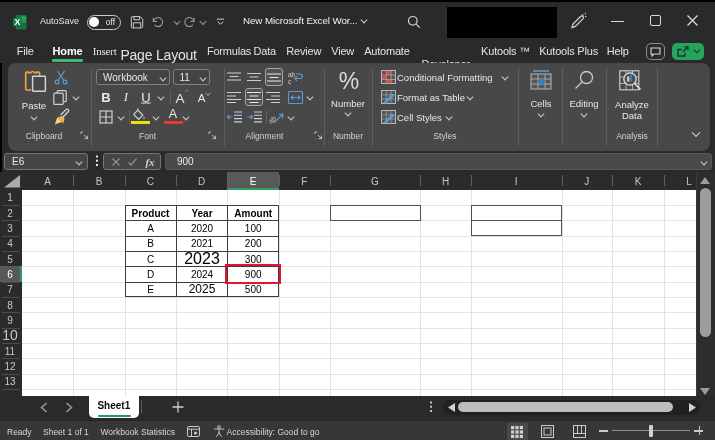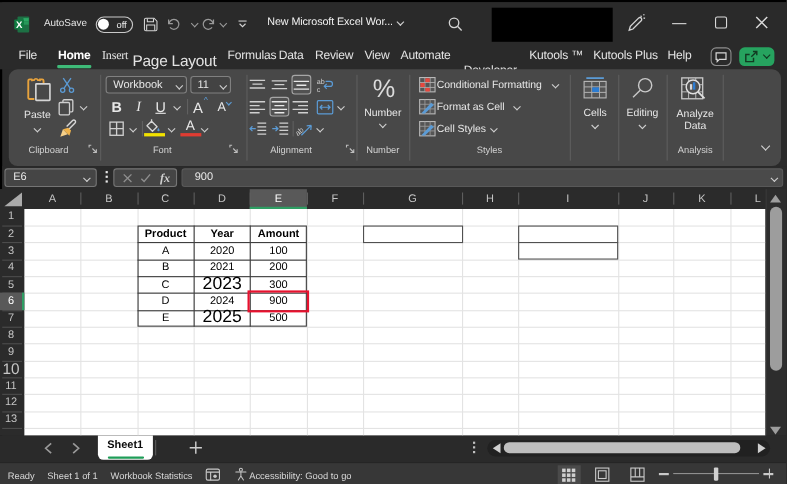--- a/index.html
+++ b/index.html
@@ -260,21 +260,21 @@
         <rect x="5.7" y="1.2" width="4" height="3.5" fill="#e8473d"></rect>
     <rect x="5.7" y="9.9" width="4" height="3.3" fill="#e8473d"></rect>
   </svg>
   <div class="ab" style="left:389px;top:9px;font-size:9.5px;color:#e8e8e8;">Conditional Formatting</div>
   <div class="chev" style="left:497px;top:14.5px;"></div>
   <svg class="ab" style="left:373px;top:27px" width="15" height="14" viewBox="0 0 15 14">
     <rect x="0.5" y="0.5" width="14" height="13" fill="#555555" stroke="#b8b8b8"></rect>
     <path d="M0.5 4.8 h14 M0.5 9 h14 M5.3 0.5 v13 M10 0.5 v13" stroke="#9a9a9a" stroke-width="0.8"></path>
     <path d="M2 13 L11 3.5 l2.5 2 L5 13.5 z" fill="#5b9bd5"></path>
   </svg>
-  <div class="ab" style="left:389px;top:29px;font-size:9.5px;color:#e8e8e8;">Format as Cell</div>
+  <div class="ab" style="left:389px;top:29px;font-size:9.5px;color:#e8e8e8;">Format as Table</div>
   <div class="chev" style="left:462px;top:34.5px;"></div>
   <svg class="ab" style="left:373px;top:47px" width="15" height="14" viewBox="0 0 15 14">
     <rect x="0.5" y="0.5" width="14" height="13" fill="#555555" stroke="#b8b8b8"></rect>
     <path d="M0.5 4.8 h14 M0.5 9 h14 M5.3 0.5 v13 M10 0.5 v13" stroke="#9a9a9a" stroke-width="0.8"></path>
     <path d="M2 13 L11 3.5 l2.5 2 L5 13.5 z" fill="#5b9bd5"></path>
   </svg>
   <div class="ab" style="left:389px;top:49px;font-size:9.5px;color:#e8e8e8;">Cell Styles</div>
   <div class="chev" style="left:441px;top:54.5px;"></div>
 
   <svg class="ab" style="left:522px;top:7px" width="22" height="20" viewBox="0 0 22 20">
@@ -436,21 +436,21 @@
   <div class="ct" style="left:150.5px;top:71.2px;font-size:10px;font-weight:normal;color:#000;">B</div>
   <div class="ct" style="left:202px;top:71.2px;font-size:10px;font-weight:normal;color:#000;">2021</div>
   <div class="ct" style="left:253.2px;top:71.2px;font-size:10px;font-weight:normal;color:#000;">200</div>
   <div class="ct" style="left:150.5px;top:86.5px;font-size:10px;font-weight:normal;color:#000;">C</div>
   <div class="ct" style="left:202px;top:86.5px;font-size:16px;font-weight:normal;color:#000;">2023</div>
   <div class="ct" style="left:253.2px;top:86.5px;font-size:10px;font-weight:normal;color:#000;">300</div>
   <div class="ct" style="left:150.5px;top:101.8px;font-size:10px;font-weight:normal;color:#000;">D</div>
   <div class="ct" style="left:202px;top:101.8px;font-size:10px;font-weight:normal;color:#000;">2024</div>
   <div class="ct" style="left:253.2px;top:101.8px;font-size:10px;font-weight:normal;color:#000;">900</div>
   <div class="ct" style="left:150.5px;top:117.1px;font-size:10px;font-weight:normal;color:#000;">E</div>
-  <div class="ct" style="left:202px;top:117.1px;font-size:16px;font-weight:normal;color:#000;">2025</div>
+  <div class="ct" style="left:202px;top:117.1px;font-size:12px;font-weight:normal;color:#000;">2025</div>
   <div class="ct" style="left:253.2px;top:117.1px;font-size:10px;font-weight:normal;color:#000;">500</div>
   <div class="ab" style="left:329.5px;top:32.8px;width:91.5px;height:16.1px;border:1px solid #505050;"></div>
   <div class="ab" style="left:471px;top:32.8px;width:91px;height:31.5px;border:1px solid #505050;"></div>
   <div class="ab" style="left:471px;top:48.2px;width:91px;height:1px;background:#505050;"></div>
   <div class="ab" style="left:225.3px;top:92px;width:56px;height:19.8px;border:2.6px solid #e8112e;"></div>
   <div class="ab" style="left:695.5px;top:0;width:19.5px;height:224px;background:#2d2d2d;border-left:1px solid #3a3a3a;"></div>
   <svg class="ab" style="left:700px;top:5px" width="10" height="7" viewBox="0 0 10 7">
         <path d="M5 0 L10 7 L0 7 Z" fill="#9d9d9d"></path>
       </svg>
   <div class="ab" style="left:699.5px;top:16px;width:11.5px;height:149px;background:#9d9d9d;border-radius:6px;"></div>

